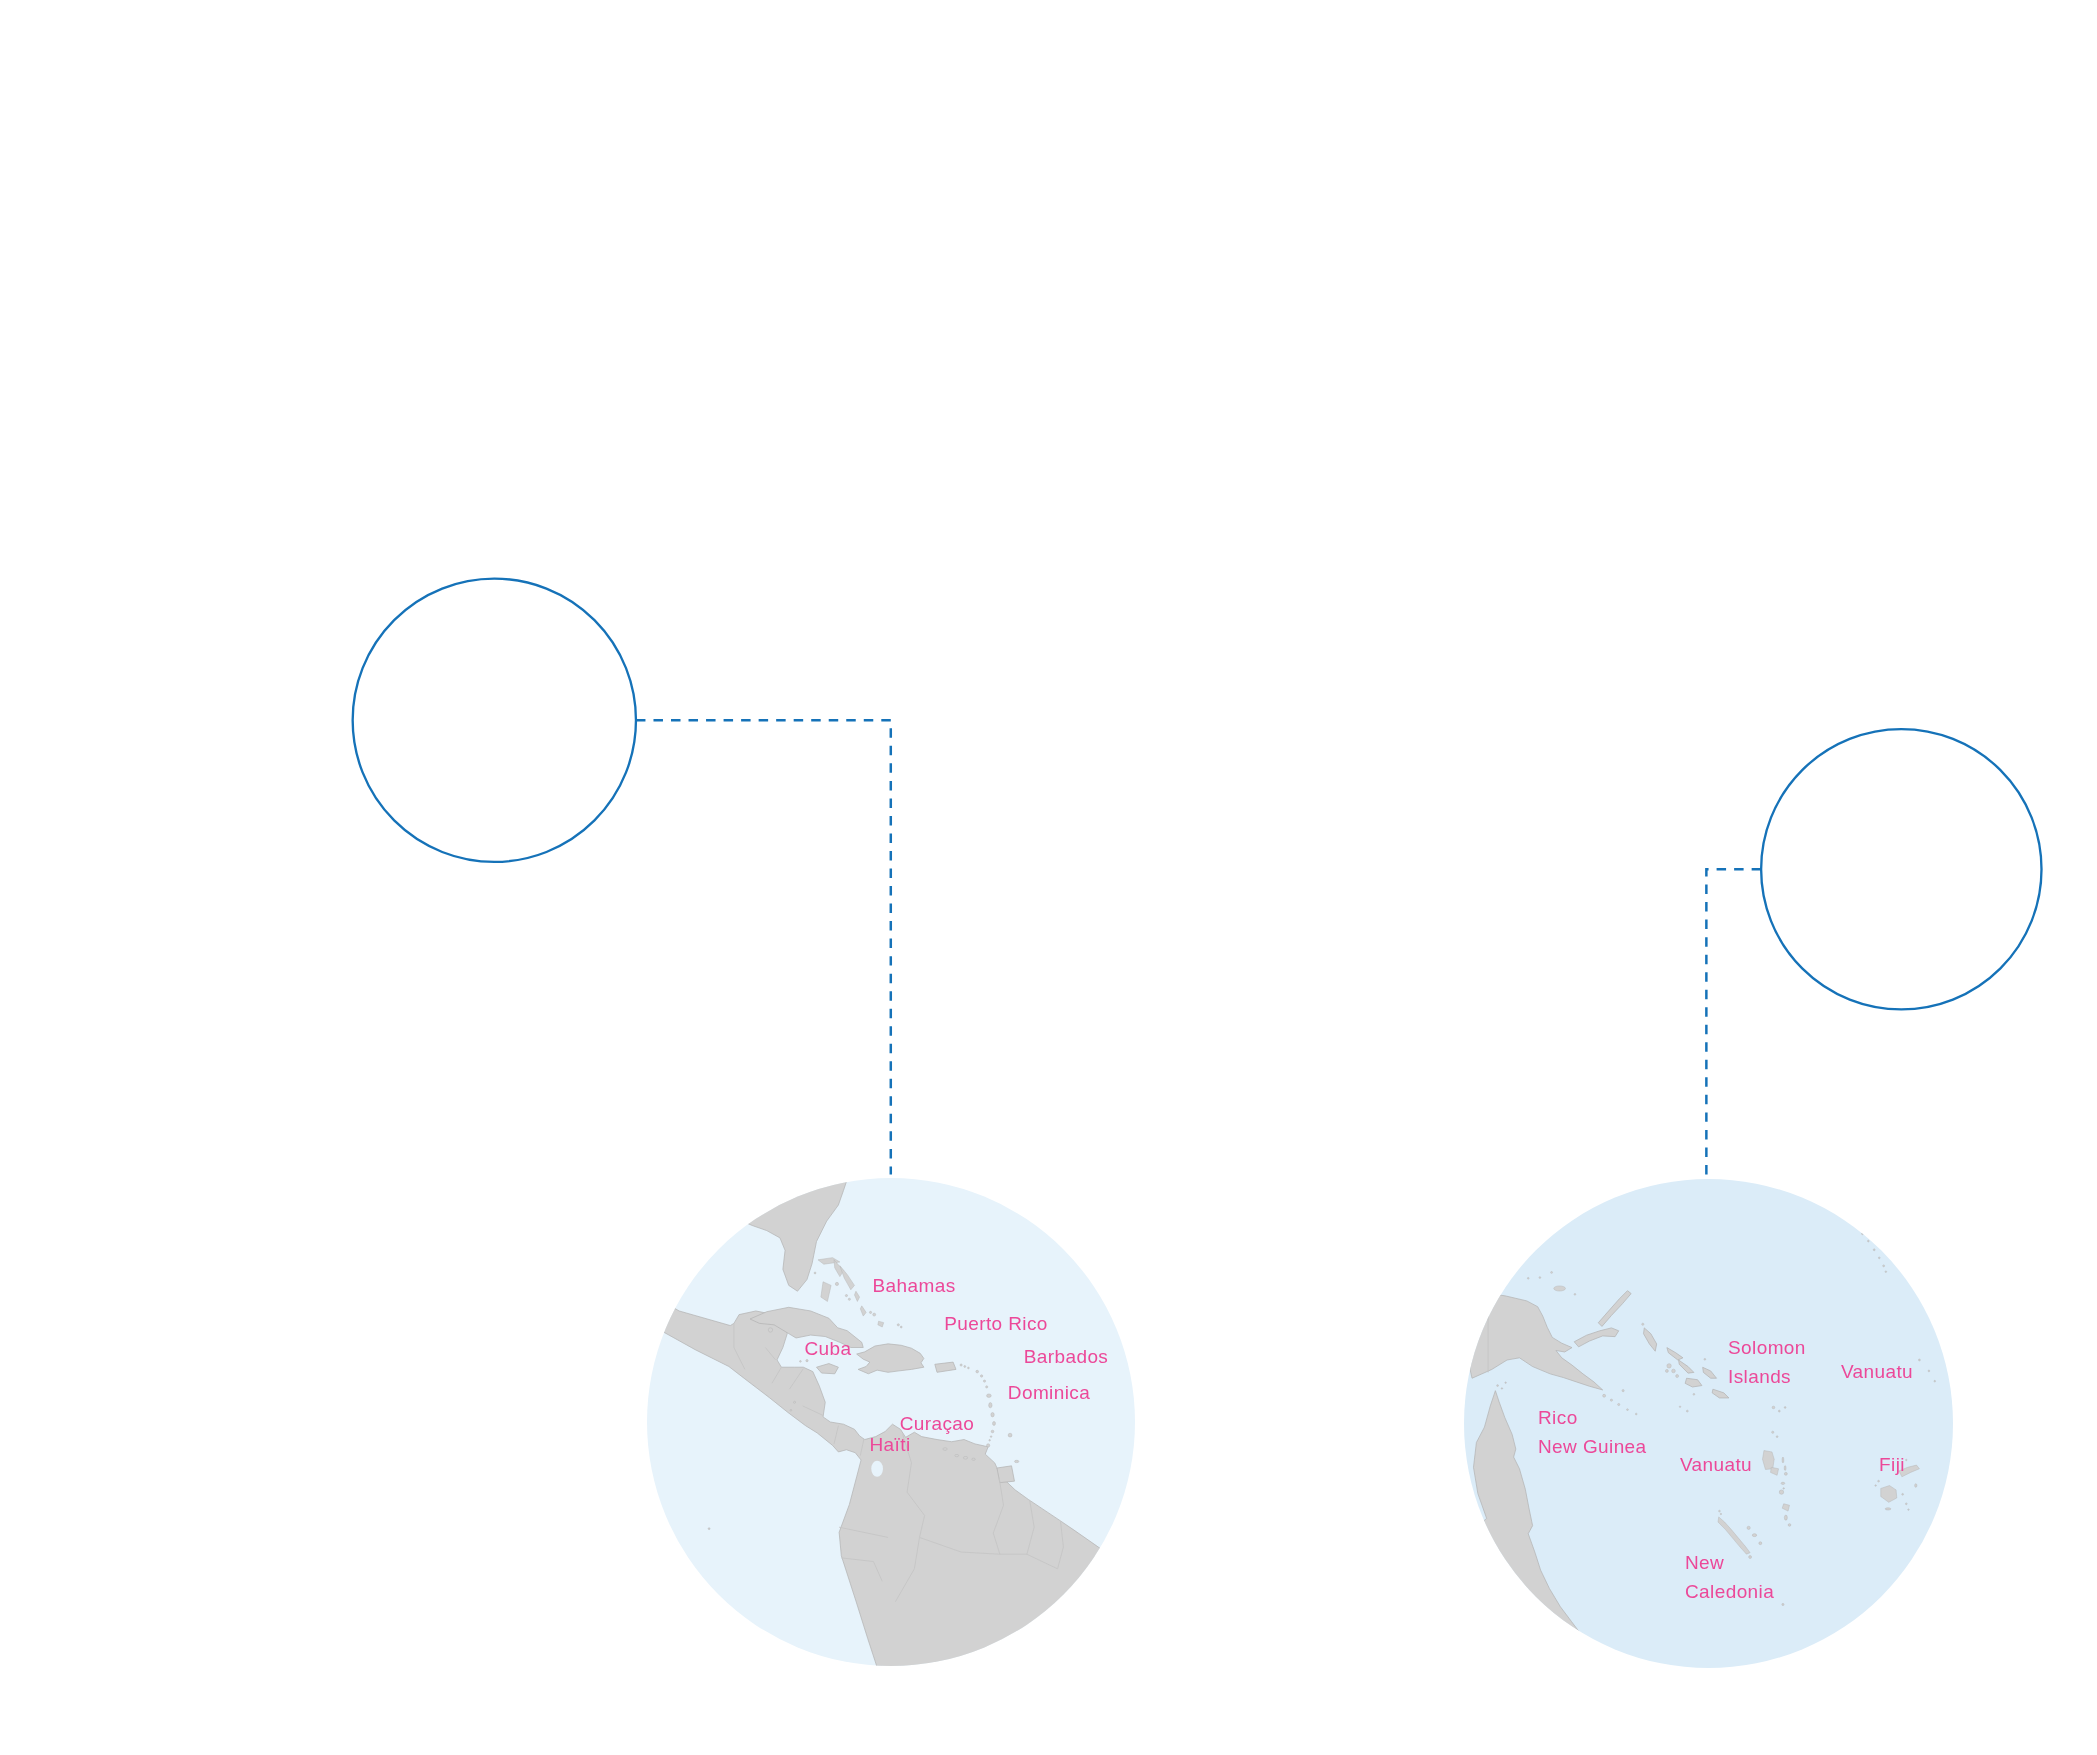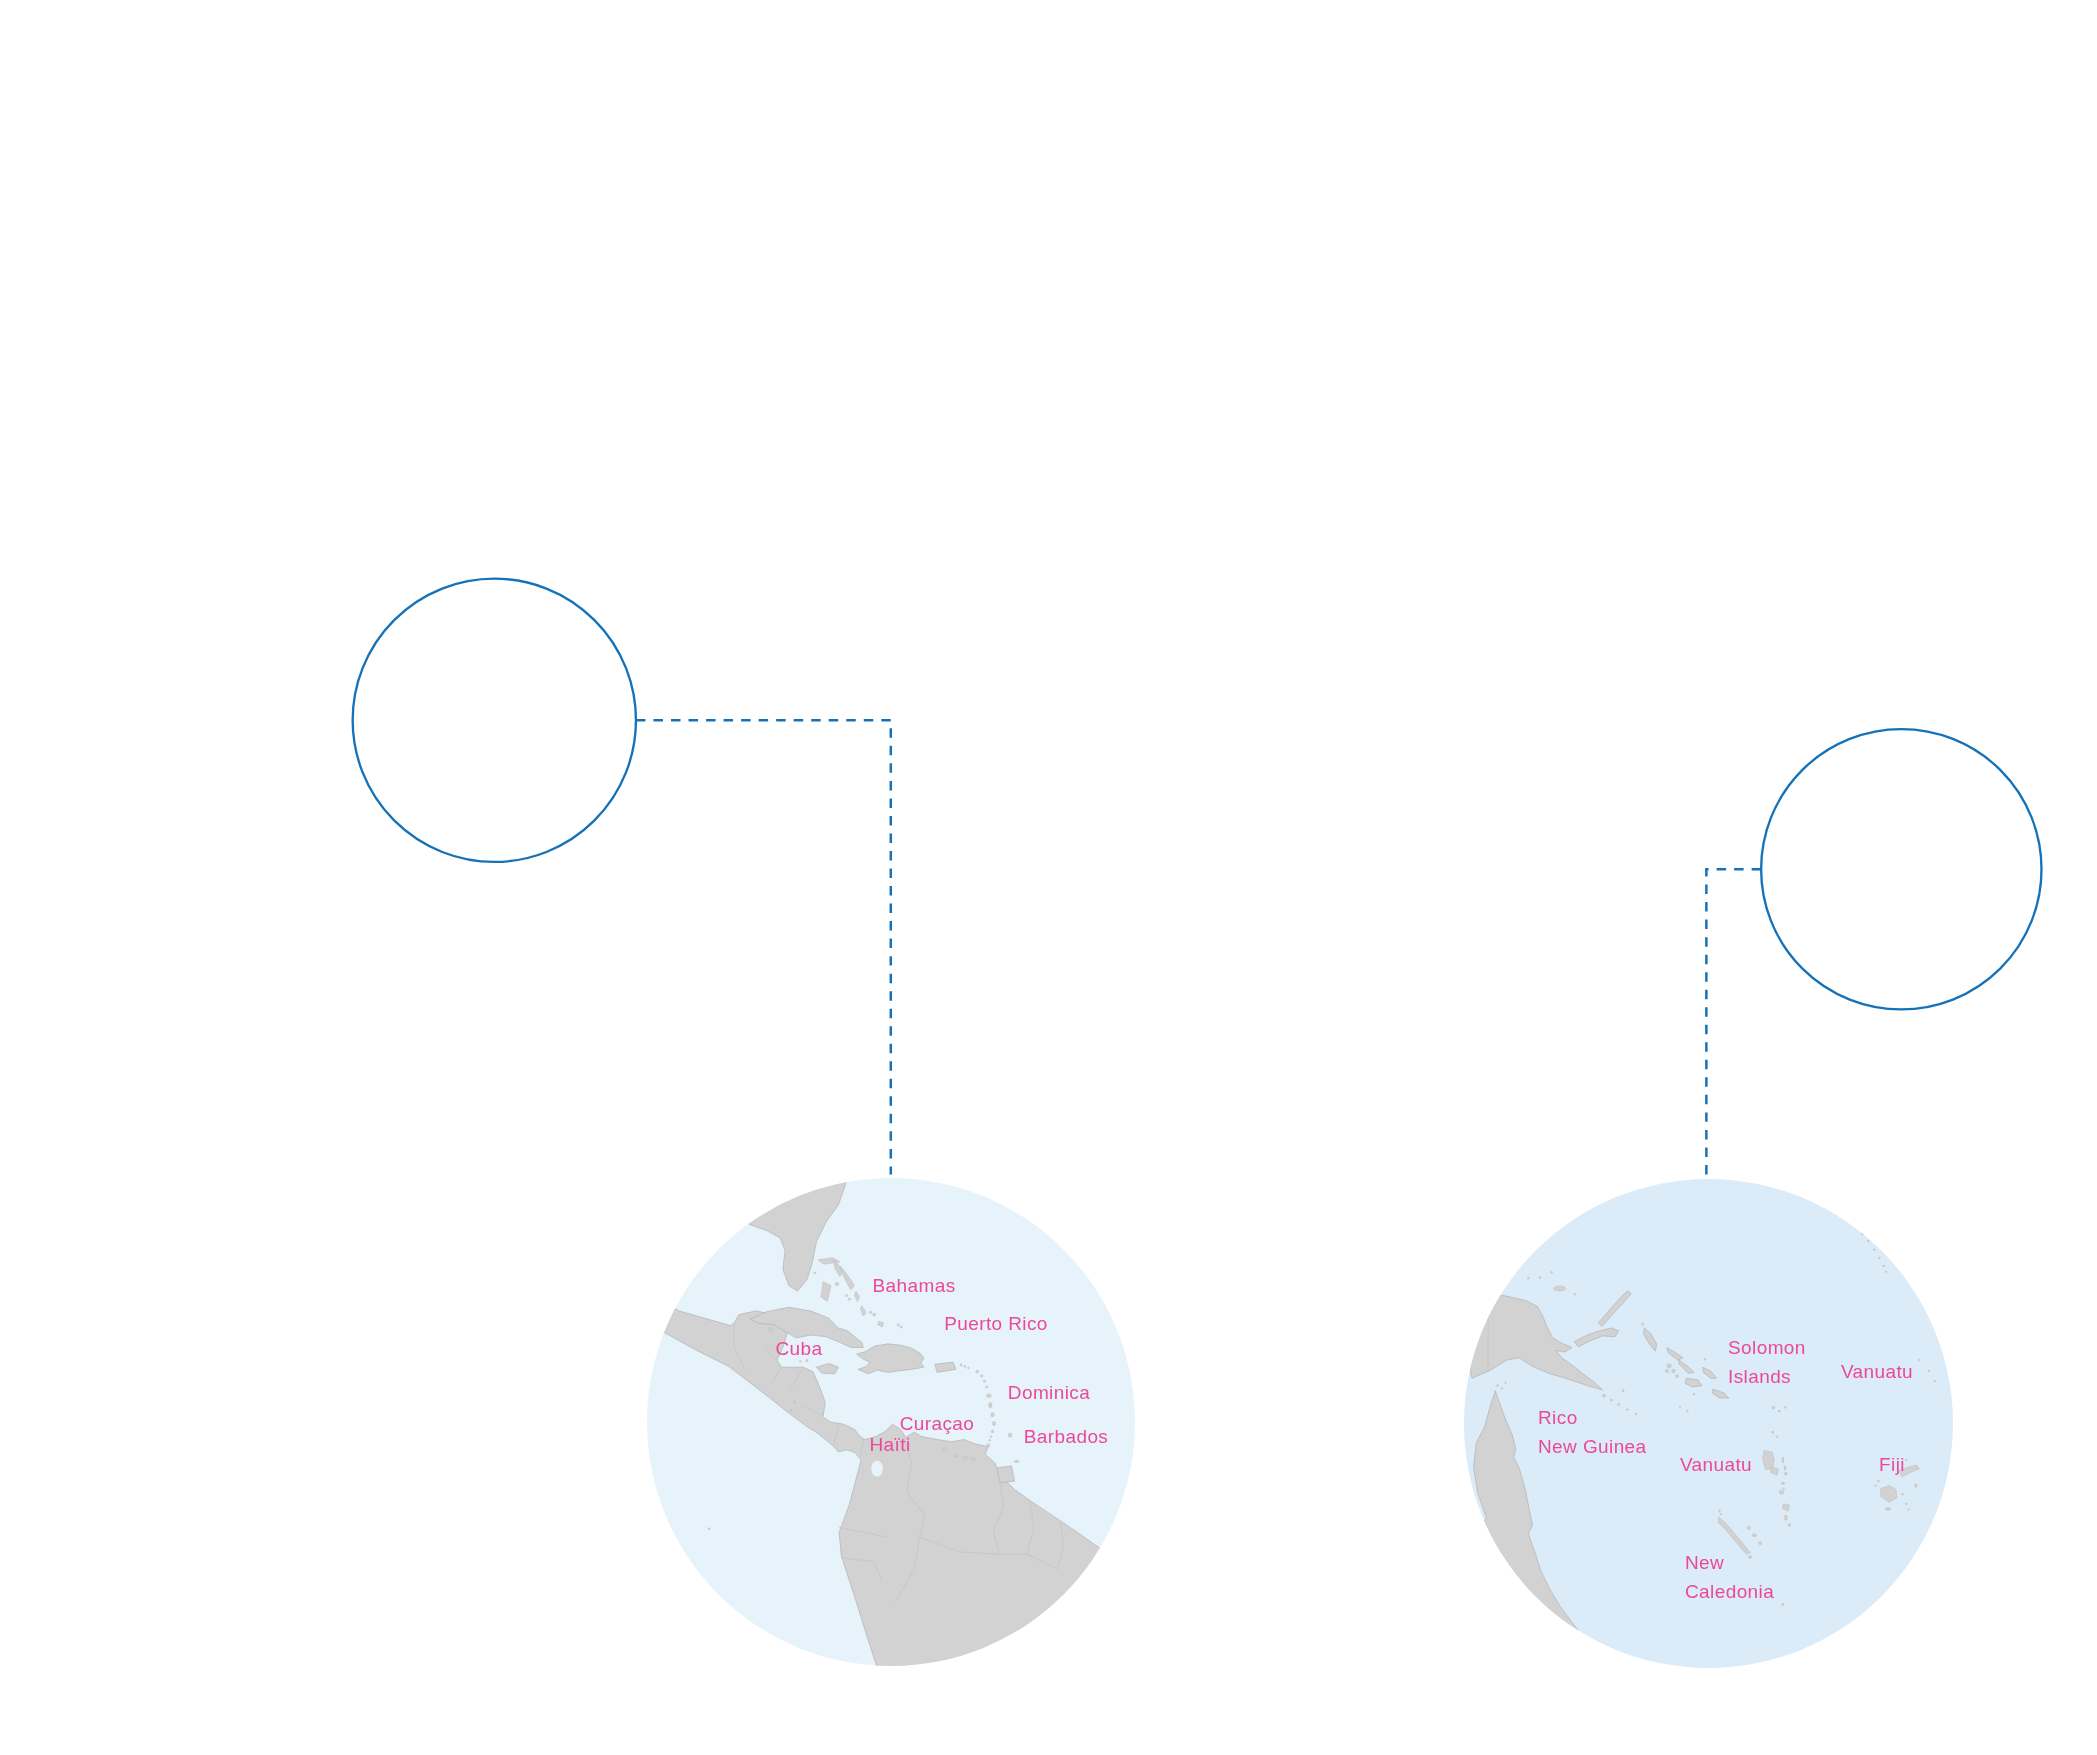--- a/index.html
+++ b/index.html
@@ -258,26 +258,26 @@
   </svg>
 
   <svg style="left:0;top:0" width="2097" height="1756" viewBox="0 0 2872 2404">
     <path class="connector" d="M871,986 L1220,986 L1220,1608" stroke="#1572b8"></path>
     <path class="connector" d="M2412,1190 L2337,1190 L2337,1610" stroke="#1572b8"></path>
     <circle class="callout-circle" cx="677" cy="986" r="194" stroke="#1572b8"></circle>
     <circle class="callout-circle" cx="2604" cy="1190" r="192" stroke="#1572b8"></circle>
   </svg>
 
   <div class="map-label centered" style="left:914px;top:1285px">Bahamas</div>
-  <div class="map-label centered" style="left:799px;top:1348px">Cuba</div>
+  <div class="map-label centered" style="left:828px;top:1348px">Cuba</div>
   <div class="map-label centered" style="left:996px;top:1323px">Puerto Rico</div>
   <div class="map-label centered" style="left:890px;top:1444px">Haïti</div>
   <div class="map-label centered" style="left:1049px;top:1392px">Dominica</div>
   <div class="map-label centered" style="left:937px;top:1423px">Curaçao</div>
-  <div class="map-label centered" style="left:1066px;top:1436px">Barbados</div>
+  <div class="map-label centered" style="left:1066px;top:1356px">Barbados</div>
 
   <div class="map-label two-line" style="left:1728px;top:1333px">
     <span class="line">Solomon</span>
     <span class="line">Islands</span>
   </div>
   <div class="map-label centered" style="left:1877px;top:1371px">Vanuatu</div>
   <div class="map-label two-line" style="left:1538px;top:1403px">
     <span class="line">Rico</span>
     <span class="line">New Guinea</span>
   </div>

